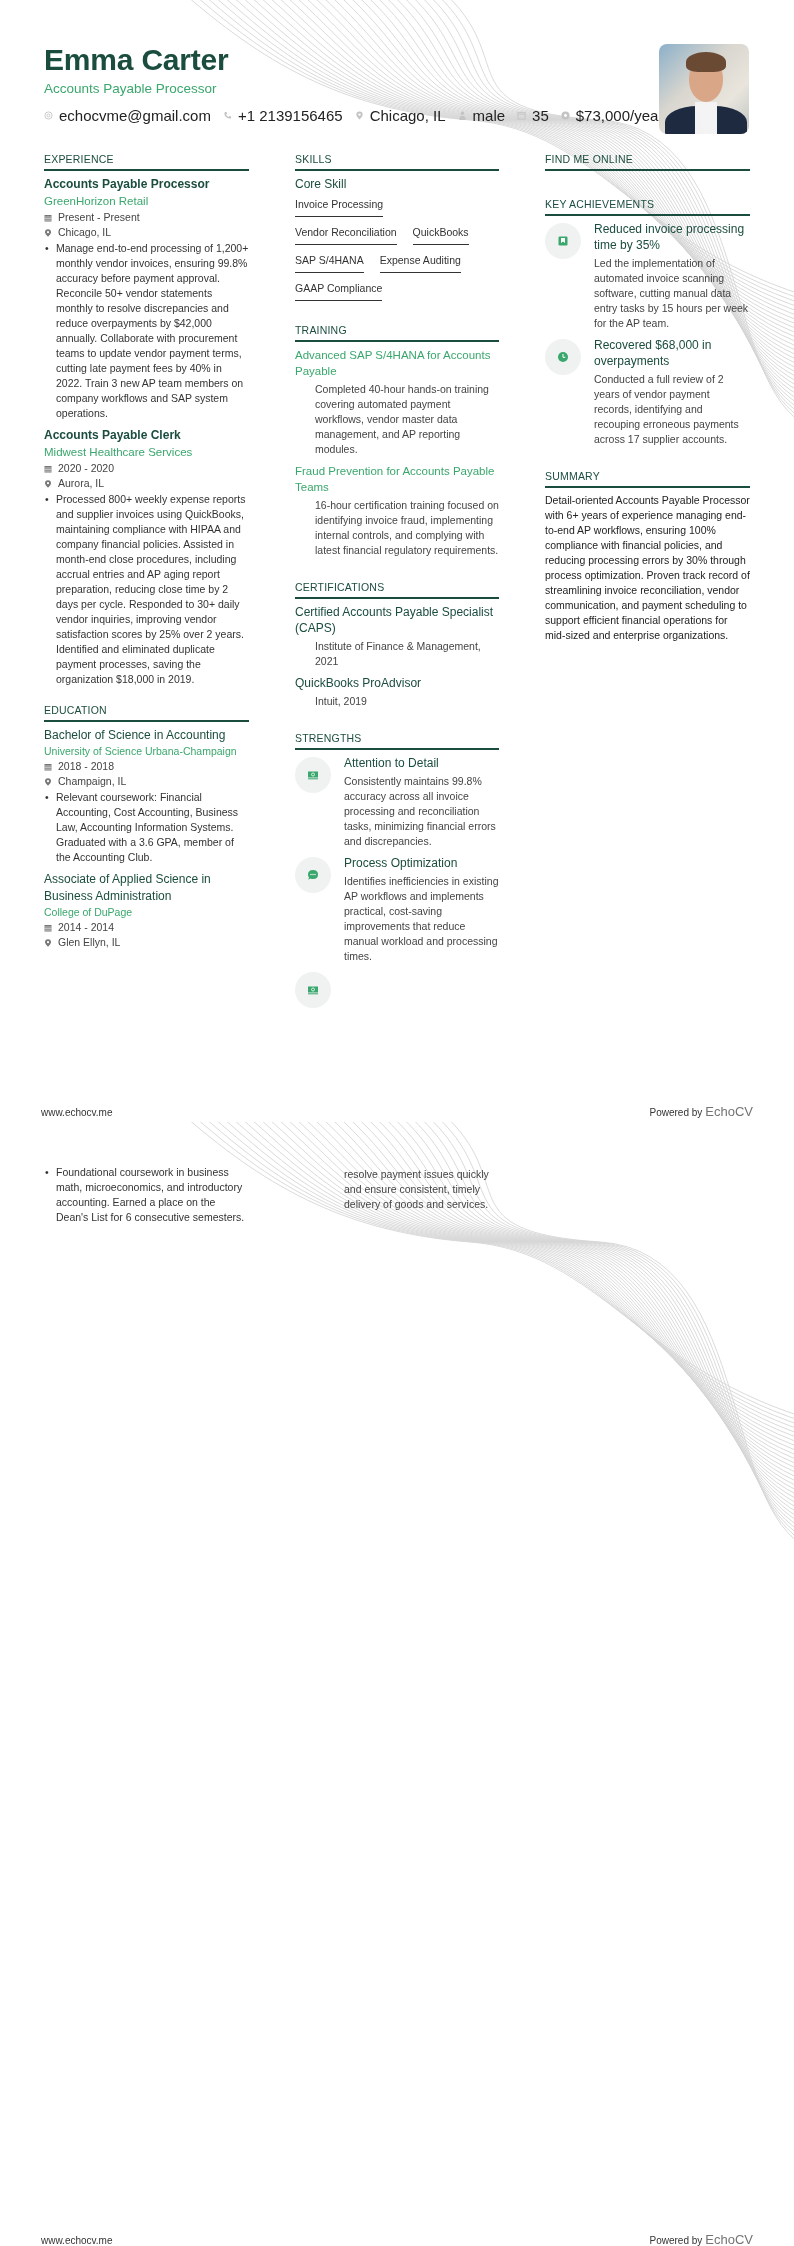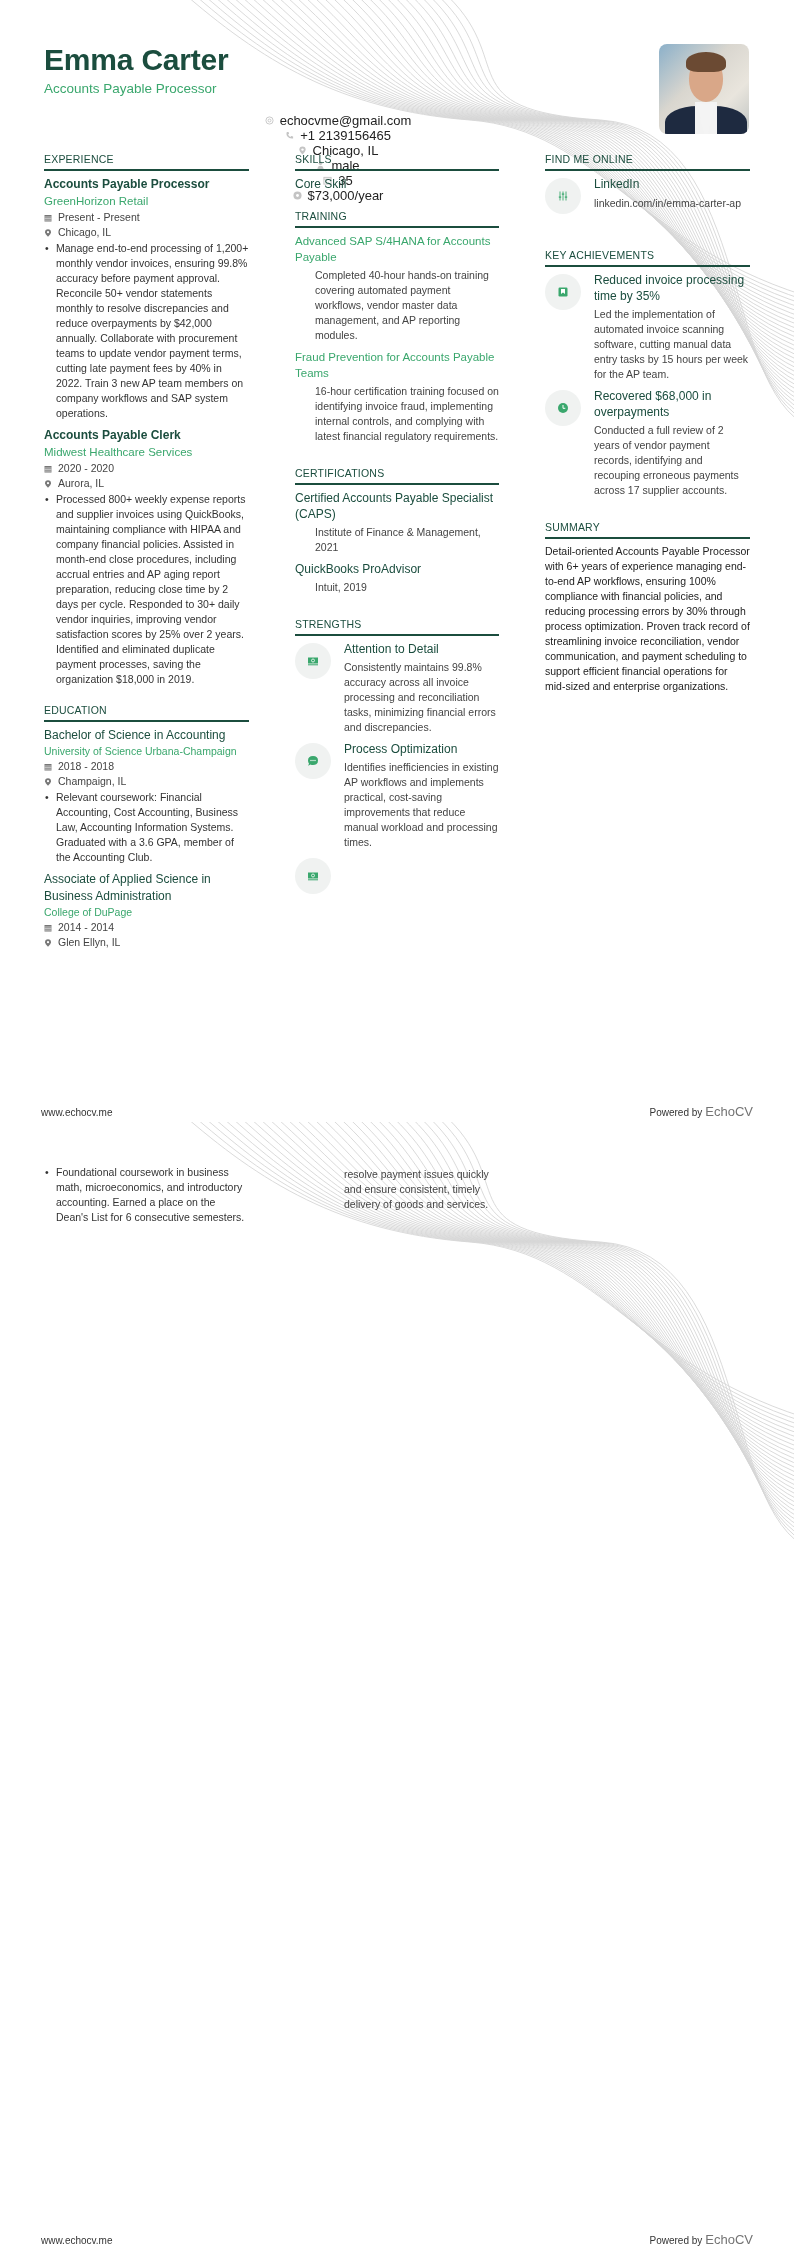--- a/index.html
+++ b/index.html
@@ -9,21 +9,21 @@
   .page { position: absolute; left: 0; width: 794px; overflow: hidden; background: #fff; }
   .page-1 { top: 0; height: 1122px; }
   .page-2 { top: 1122px; height: 1124px; }
 
   .waves { position: absolute; top: 0; left: 0; width: 794px; height: 430px; pointer-events: none; }
 
   
   .header { position: absolute; left: 44px; top: 42px; width: 600px; }
   .name { font-size: 30px; font-weight: 700; color: #1b4d3e; letter-spacing: -0.2px; line-height: 36px; }
   .role { font-size: 13.5px; color: #3aa76d; margin-top: 2px; line-height: 18px; }
-  .contacts { display: flex; align-items: center; margin-top: 15px; font-size: 13px; color: #222; white-space: nowrap; flex-direction: column; }
+  .contacts { display: flex; align-items: center; margin-top: 9px; font-size: 15px; color: #222; white-space: nowrap; }
   .contact { display: flex; align-items: center; margin-right: 12px; }
   .cicon { display: inline-block; width: 9px; height: 9px; margin-right: 6px; color: #c4c4c4; }
   .cicon svg { width: 9px; height: 9px; display: block; }
 
   .photo { position: absolute; left: 659px; top: 44px; width: 90px; height: 90px; border-radius: 8px; overflow: hidden; background: linear-gradient(135deg,#8bb0c9 0%,#d9d6cf 40%,#e9e5dd 70%,#bfc4c3 100%); }
   .photo .face { position: absolute; left: 30px; top: 14px; width: 34px; height: 44px; border-radius: 46% 46% 50% 50%; background: #d9a788; }
   .photo .hair { position: absolute; left: 27px; top: 8px; width: 40px; height: 20px; border-radius: 50% 50% 30% 30%; background: #6b4a33; }
   .photo .shirt { position: absolute; left: 36px; top: 58px; width: 22px; height: 32px; background: #f3f3f3; }
   .photo .jacket { position: absolute; left: 6px; top: 62px; width: 82px; height: 40px; border-radius: 40% 40% 0 0; background: #1e2a40; }
   .photo .collar { position: absolute; left: 38px; top: 60px; width: 18px; height: 30px; background: #f4f4f4; clip-path: polygon(0 0,100% 0,60% 100%,40% 100%); }
@@ -298,20 +298,28 @@
           <span>Glen Ellyn, IL</span>
         </div>
       </div>
     </div>
   </div>
 
   <div class="col col-mid">
     <div class="section">
       <div class="sec-title">SKILLS</div>
       <div class="core-skill">Core Skill</div>
+      <div class="skills">
+        <span class="skill" style="margin-right:60px">Invoice Processing</span>
+        <span class="skill">Vendor Reconciliation</span>
+        <span class="skill">QuickBooks</span>
+        <span class="skill">SAP S/4HANA</span>
+        <span class="skill">Expense Auditing</span>
+        <span class="skill">GAAP Compliance</span>
+      </div>
     </div>
 
     <div class="section">
       <div class="sec-title">TRAINING</div>
       <div class="entry">
         <div class="train-title">Advanced SAP S/4HANA for Accounts Payable</div>
         <div class="desc">Completed 40-hour hands-on training covering automated payment workflows, vendor master data management, and AP reporting modules.</div>
       </div>
       <div class="entry">
         <div class="train-title">Fraud Prevention for Accounts Payable Teams</div>
@@ -371,43 +379,23 @@
               <rect x="1" y="9.3" width="10" height="1" fill="#3aa76d"></rect>
             </svg>
         </div>
       </div>
     </div>
   </div>
 
   <div class="col col-right">
     <div class="section">
       <div class="sec-title">FIND ME ONLINE</div>
-      <div class="icon-item">
-        <div class="circle">
-          <svg viewBox="0 0 12 12">
-              <g stroke="#3aa76d" stroke-width="0.9">
-                <line x1="3" y1="1.5" x2="3" y2="10.5"></line>
-                <line x1="6" y1="1.5" x2="6" y2="10.5"></line>
-                <line x1="9" y1="1.5" x2="9" y2="10.5"></line>
-              </g>
-              <g fill="#3aa76d">
-                <rect x="1.8" y="6.5" width="2.4" height="1.2"></rect>
-                <rect x="4.8" y="3.5" width="2.4" height="1.2"></rect>
-                <rect x="7.8" y="6.5" width="2.4" height="1.2"></rect>
-              </g>
-            </svg>
-        </div>
-        <div class="icon-body">
-          <div class="ii-title">LinkedIn</div>
-          <div class="ii-link">linkedin.com/in/emma-carter-ap</div>
-        </div>
-      </div>
-    </div>
-
-    <div class="section" style="margin-top:34px">
+    </div>
+
+    <div class="section" style="margin-top:26px">
       <div class="sec-title">KEY ACHIEVEMENTS</div>
       <div class="icon-item">
         <div class="circle">
           <svg viewBox="0 0 12 12">
               <rect x="1.5" y="1.5" width="9" height="9" rx="1.2" fill="#3aa76d"></rect>
               <path d="M4 3 L8 3 L8 8 L6 6.6 L4 8Z" fill="#fff"></path>
             </svg>
         </div>
         <div class="icon-body">
           <div class="ii-title">Reduced invoice processing time by 35%</div>

